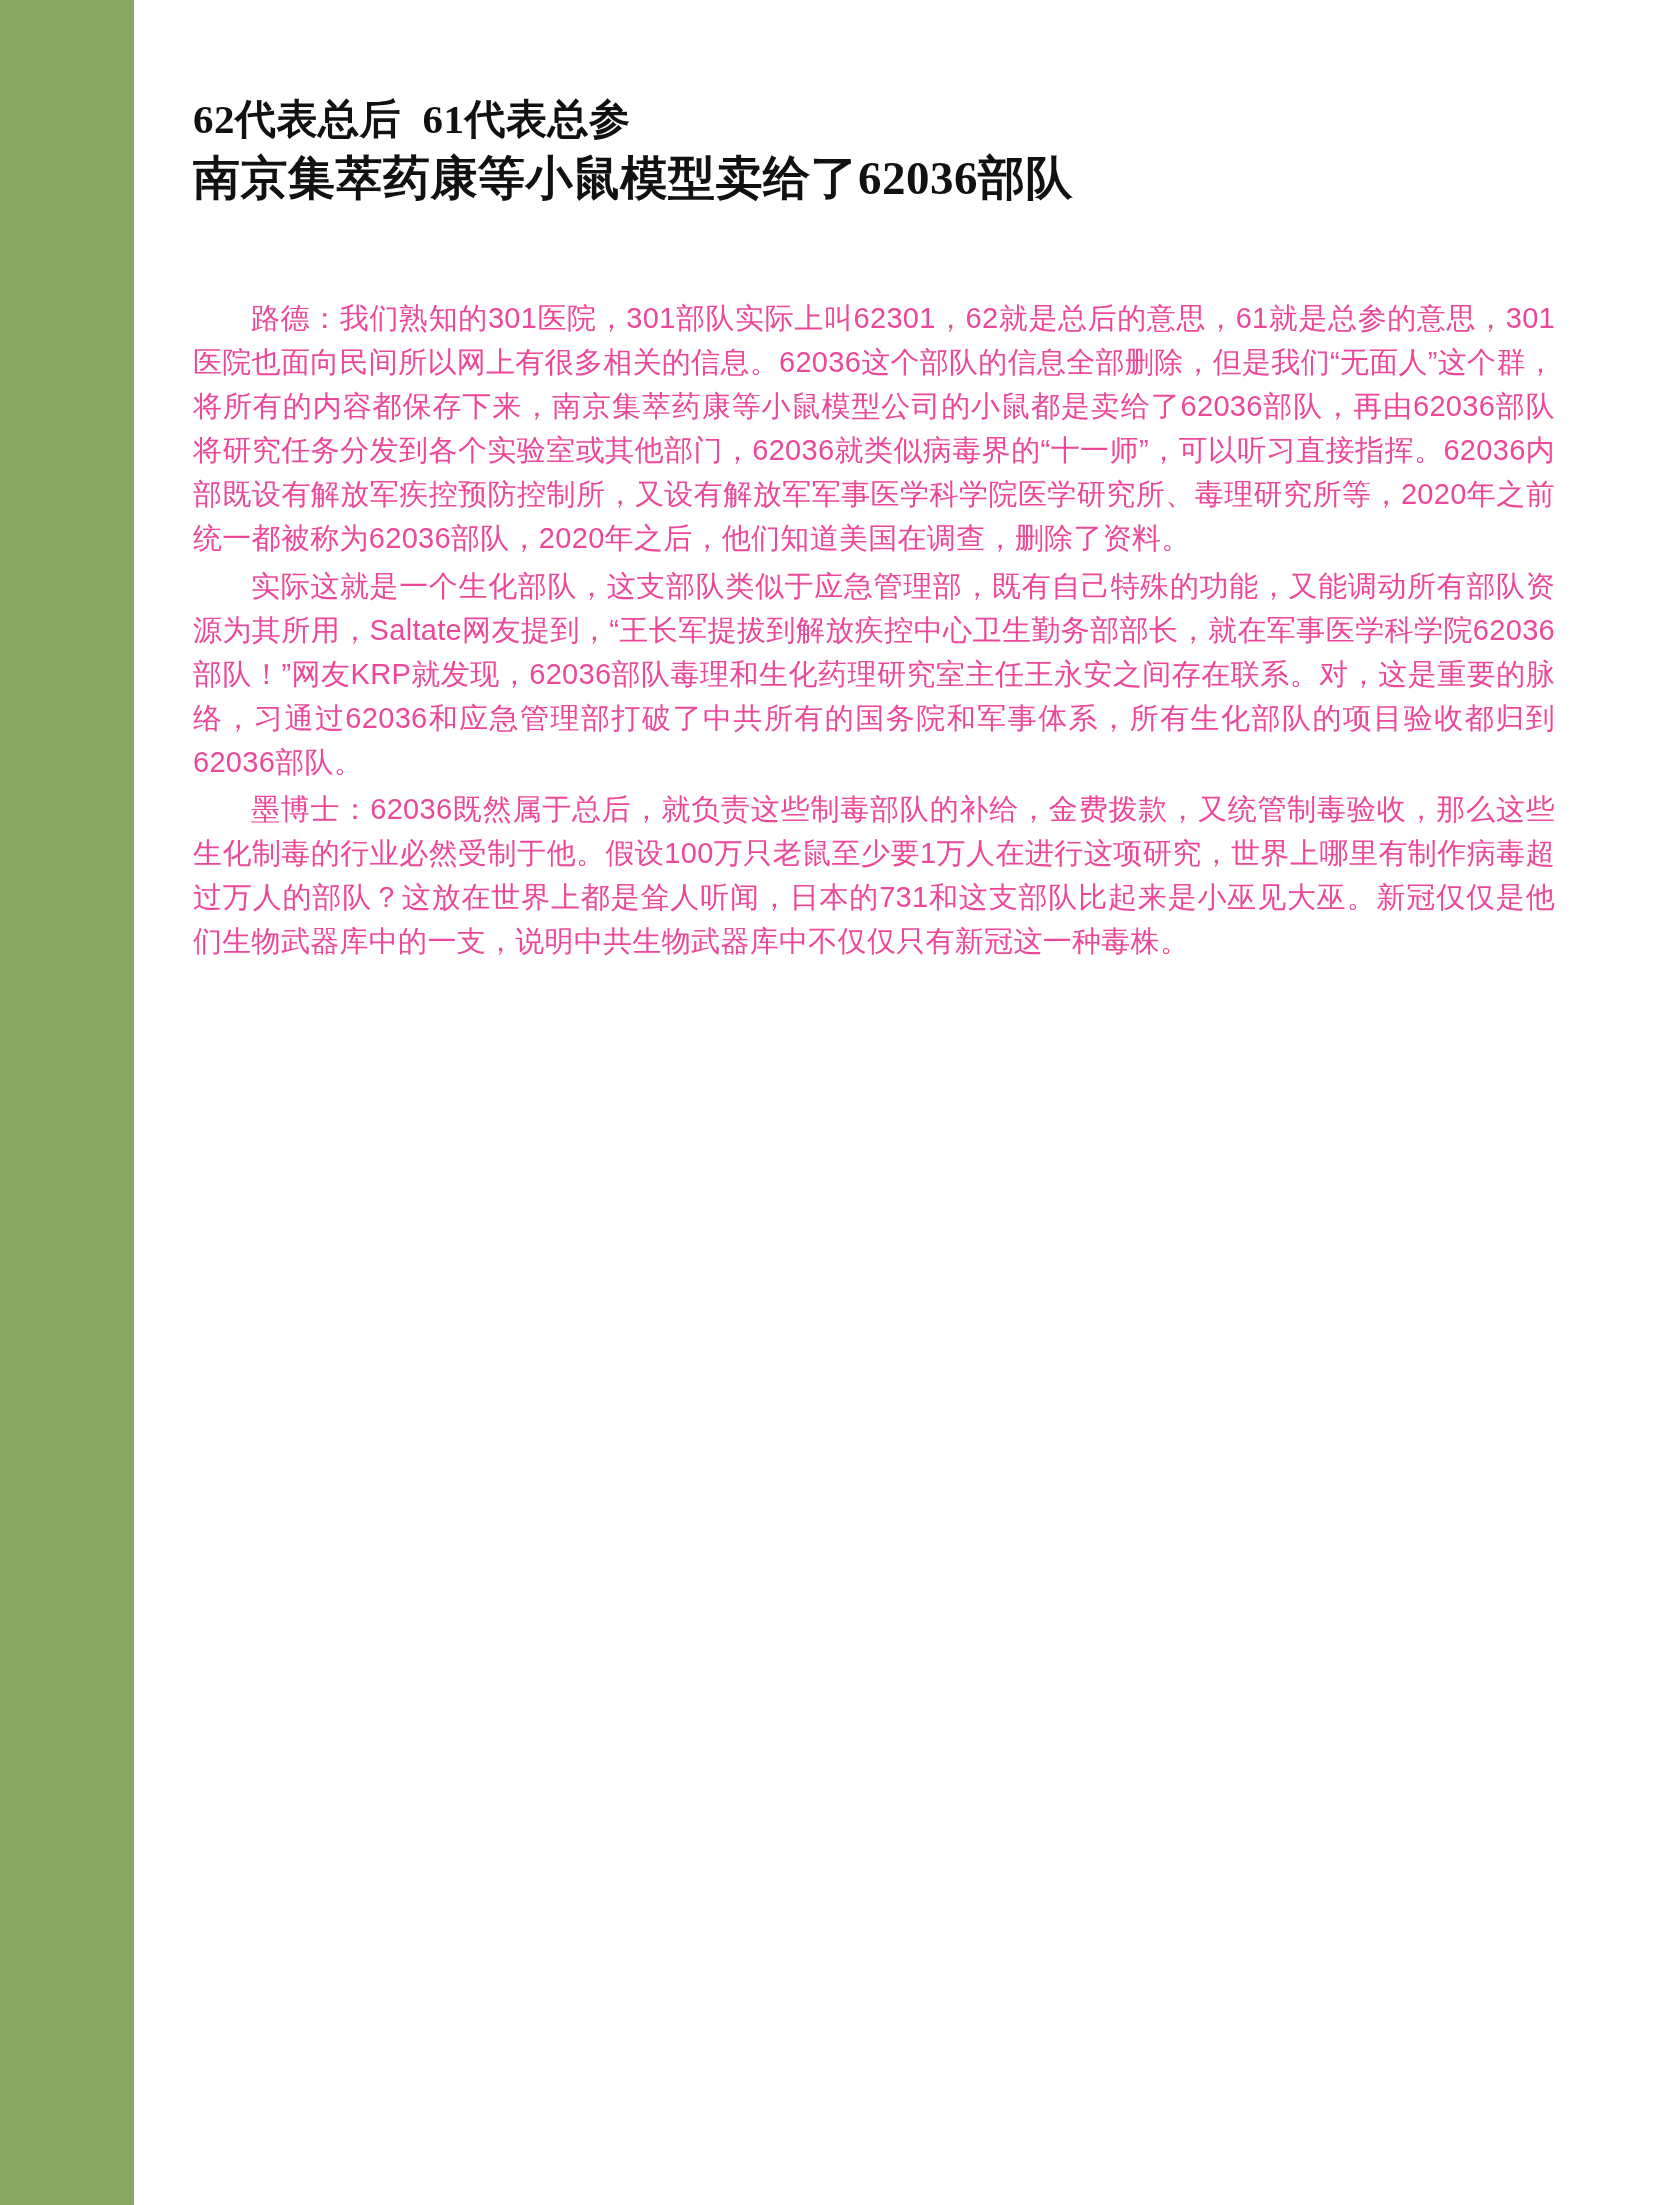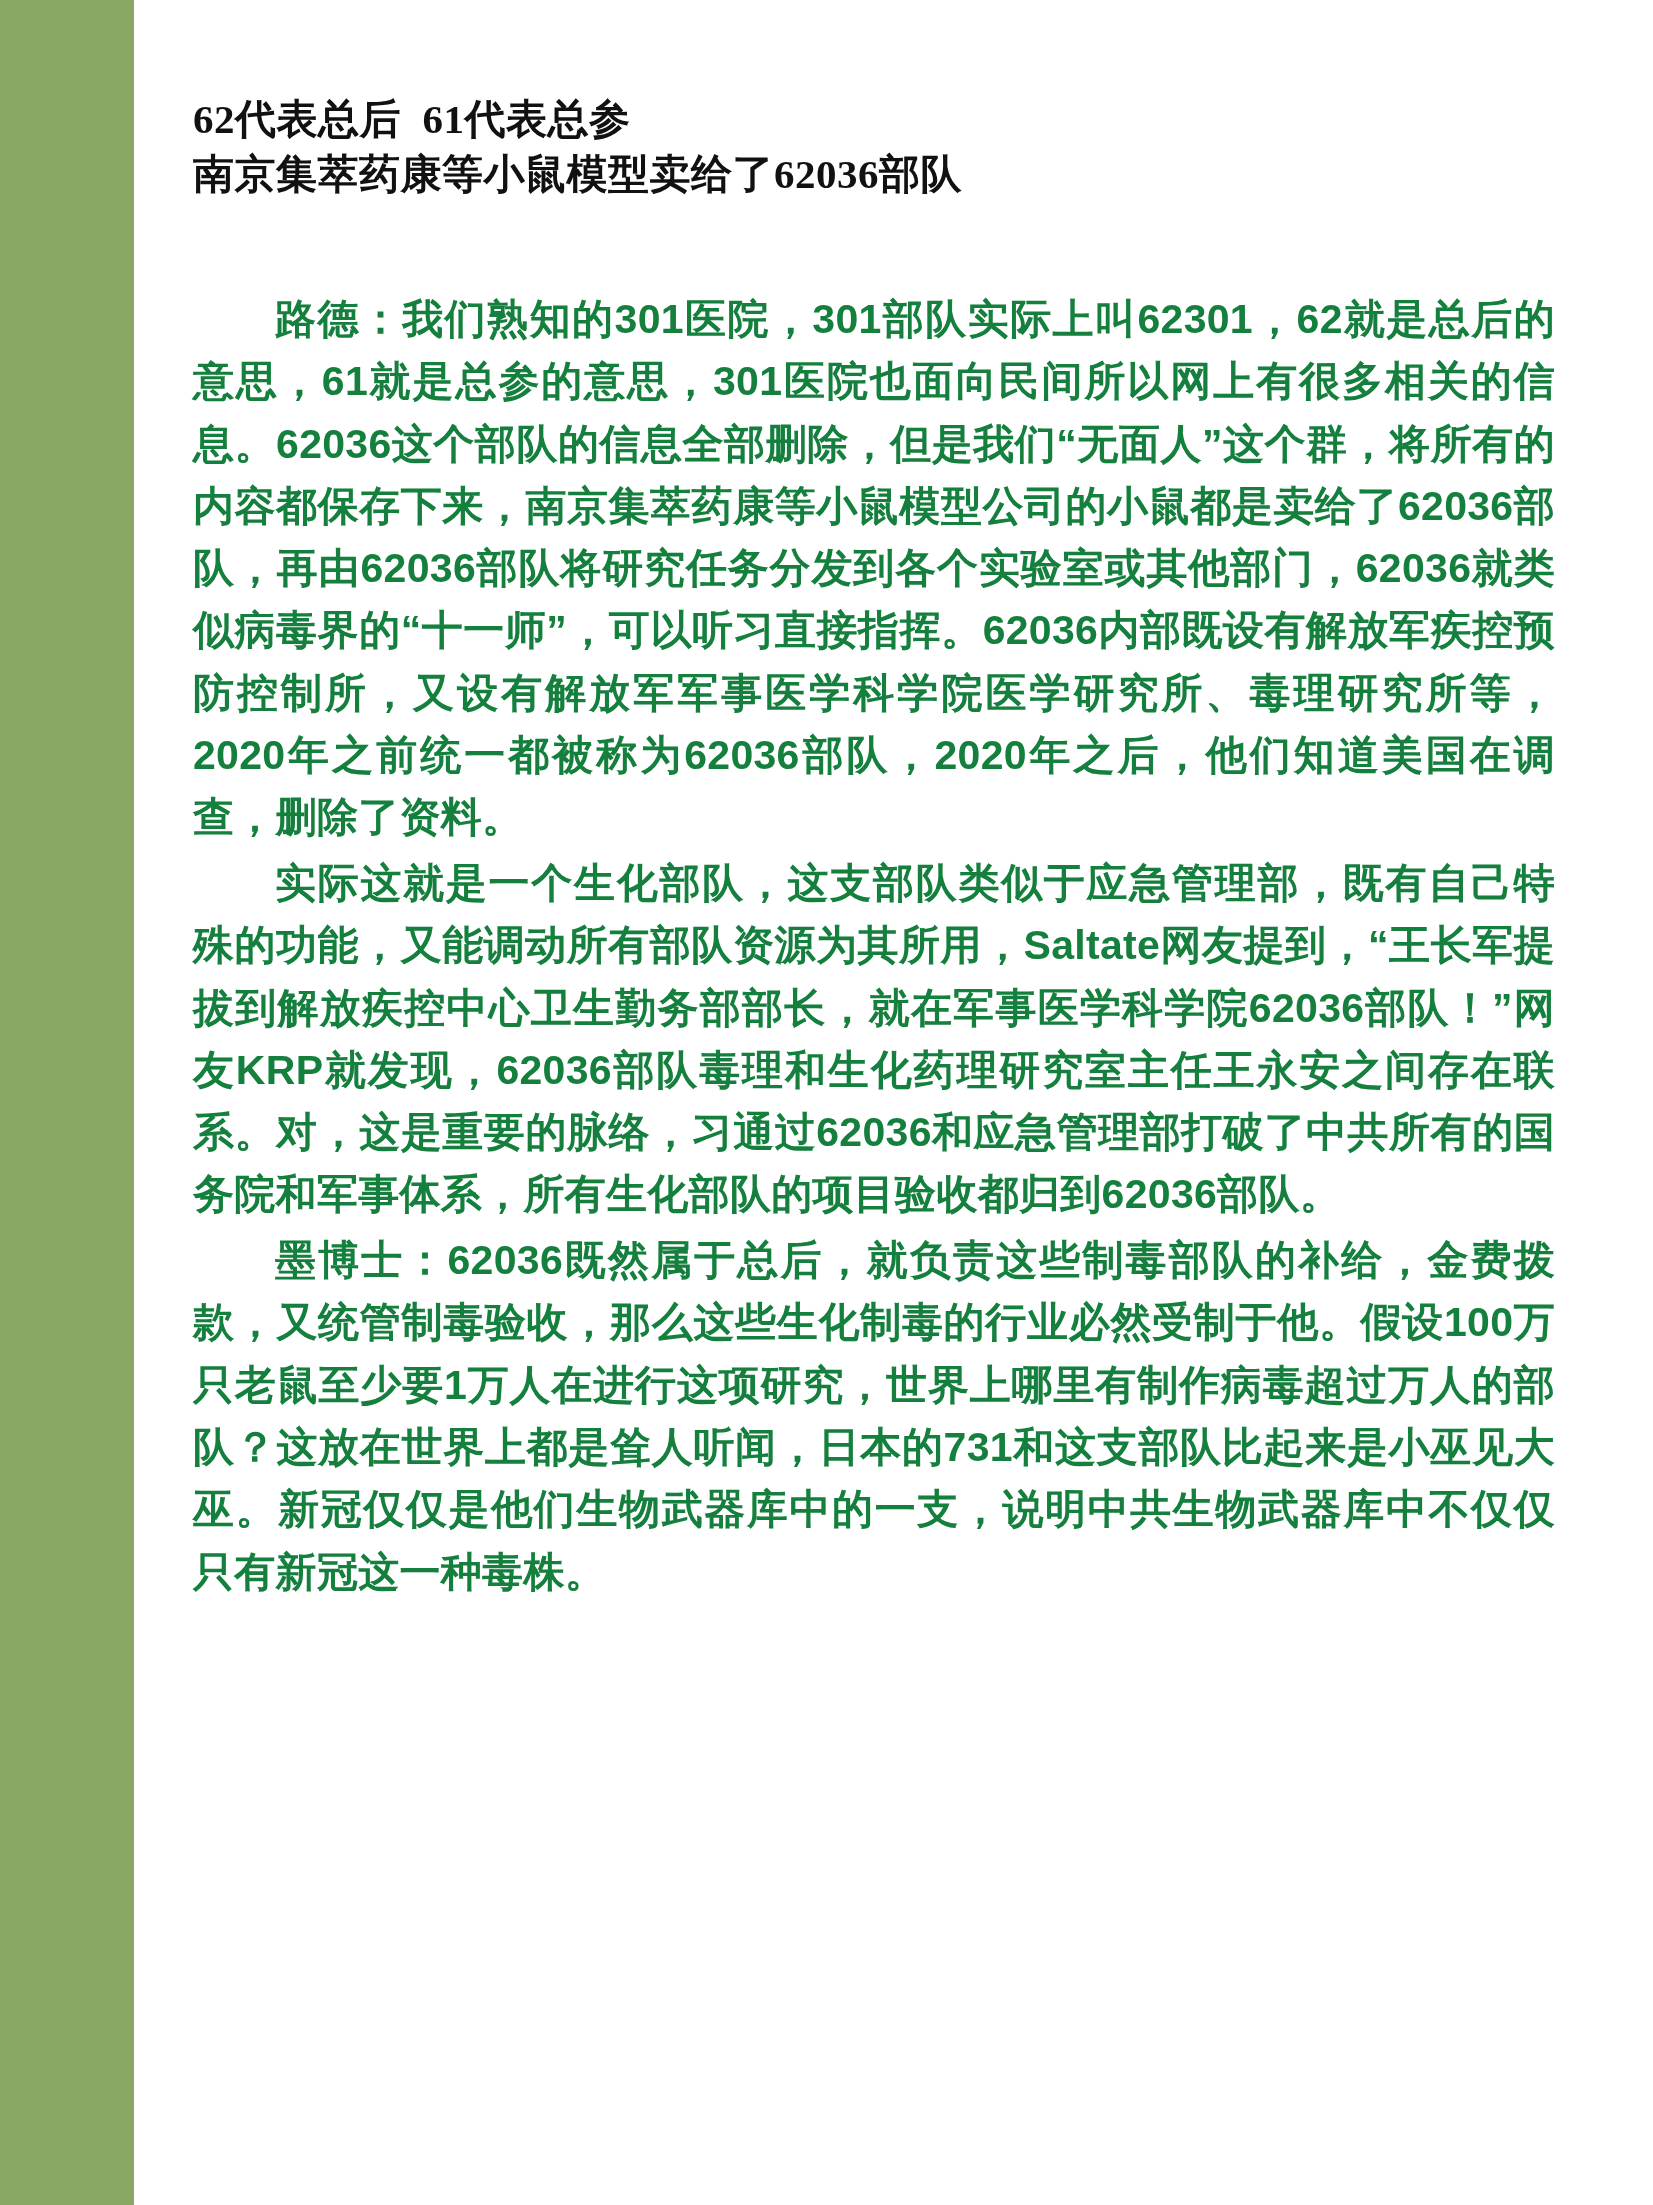--- a/index.html
+++ b/index.html
@@ -38,30 +38,29 @@
   .title-line {
     font-family: "Liberation Serif", serif;
     font-size: 41px;
     font-weight: 700;
     color: #111111;
     line-height: 1.34;
     letter-spacing: 0.5px;
     white-space: pre;
   }
   .title-line.second {
-    font-size: 41px;
+    font-size: 47px;
   }
   .body-text {
-    font-size: 41px;
+    font-size: 29px;
     line-height: 1.52;
-    color: #15803d;
+    color: #ec4899;
     text-align: justify;
     text-justify: inter-ideograph;
     letter-spacing: 0.3px;
-    font-weight: bold;
   }
   .para {
     margin: 0 0 3.2px 0;
     text-indent: 2em;
   }
   .para:last-child {
     margin-bottom: 0;
   }
 </style>
 </head>

